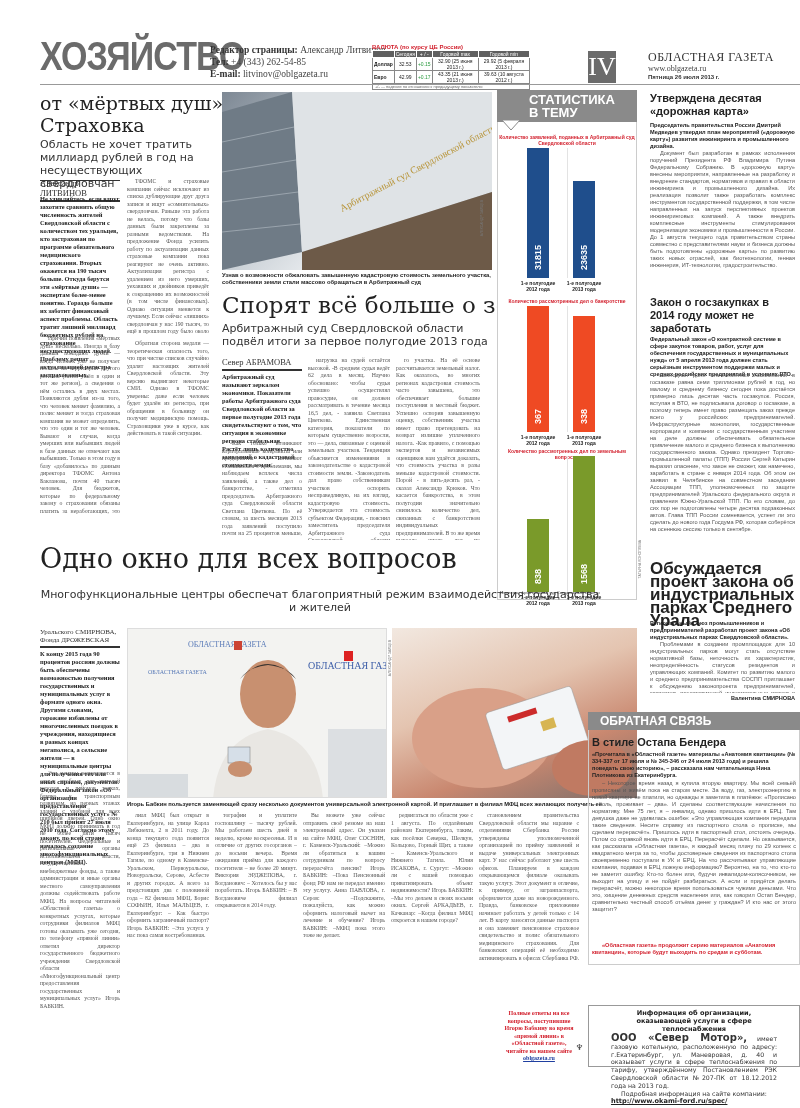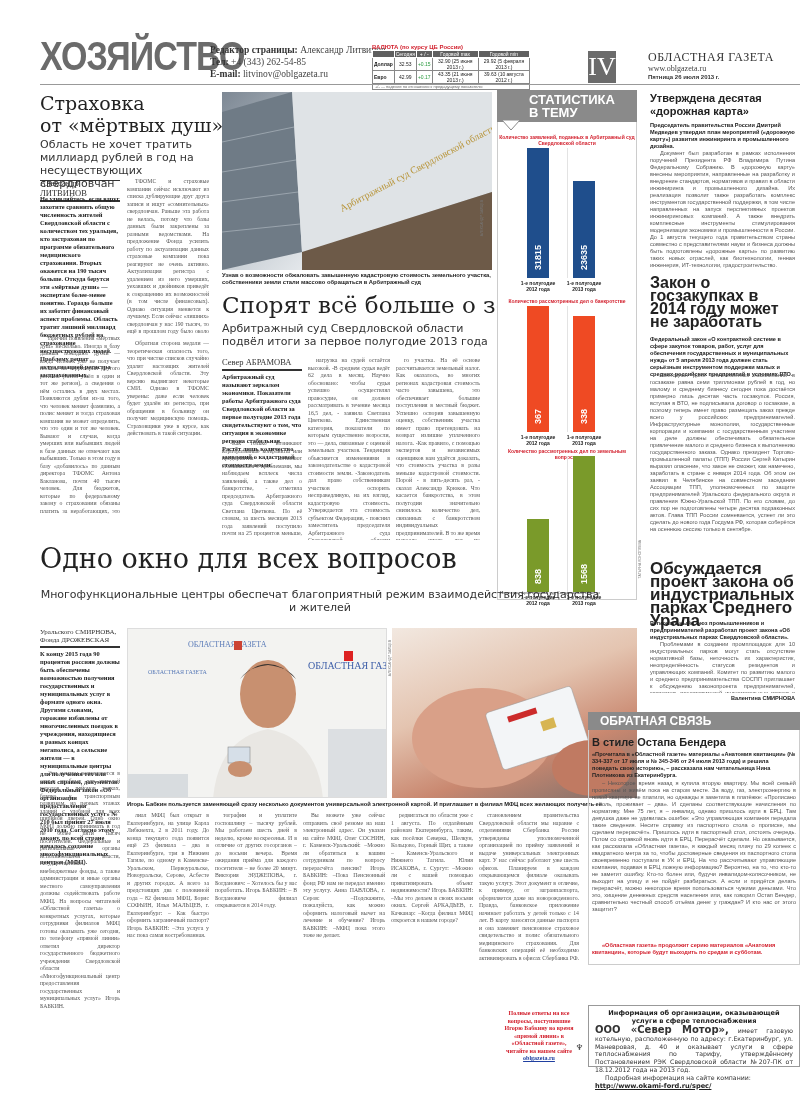--- a/index.html
+++ b/index.html
@@ -42,21 +42,21 @@
   .cat-label { font-family: "Liberation Sans", sans-serif; font-weight: bold; font-size: 5px; color: #222; text-align: center; line-height: 6px; width: 40px; }
   .source { font-family: "Liberation Serif", serif; font-size: 4.5px; color: #444; }
 
   
   .rh { font-family: "Liberation Sans", sans-serif; font-weight: bold; color: #222; }
   .rlead { font-family: "Liberation Sans", sans-serif; font-weight: bold; font-size: 5.6px; line-height: 7px; color: #222; }
   .rbody { font-family: "Liberation Sans", sans-serif; font-size: 5.6px; line-height: 7px; color: #555; text-align: justify; }
   .rbody p { text-indent: 10px; }
   #feedback-label { left: 656px; top: 712px; font-family: "Liberation Sans", sans-serif; font-weight: bold; font-size: 12px; color: #fff; line-height: 18px; }
   #feedback-box { left: 588px; top: 712px; width: 212px; height: 253px; border: 1px solid #ccc; }
-  #info-box { left: 588px; top: 1005px; width: 212px; height: 62px; border: 1px solid #999; padding: 3px 6px; font-family: "DejaVu Sans", sans-serif; }
+  #info-box { left: 588px; top: 1005px; width: 212px; height: 62px; border: 1px solid #999; padding: 3px 22px; font-family: "DejaVu Sans", sans-serif; }
 </style>
 </head>
 <body>
 
 <div class="abs" id="section-title">ХОЗЯЙСТВО</div>
 <div class="abs" id="editor-block">
   <div><b>Редактор страницы:</b> <span>Александр Литвинов</span></div>
   <div><b>Тел:</b> <span>+4 (343) 262-54-85</span></div>
   <div><b>E-mail:</b> <span>litvinov@oblgazeta.ru</span></div>
 </div>
@@ -91,22 +91,22 @@
   <div class="note">+/- — падение по отношению к предыдущему показателю</div>
 </div>
 
 <div class="abs" id="page-num">IV</div>
 <div class="abs" id="paper-name">ОБЛАСТНАЯ ГАЗЕТА</div>
 <div class="abs" id="paper-url">www.oblgazeta.ru</div>
 <div class="abs" id="paper-date">Пятница 26 июля 2013 г.</div>
 <div class="abs hrule" style="left:40px;top:84px;width:760px;"></div>
 
 <div class="abs h1" style="left:40px;top:92px;font-size:19px;line-height:22px;">
+  <div>от «мёртвых душ»</div>
   <div>Страховка</div>
-  <div>от «мёртвых душ»</div>
 </div>
 <div class="abs sub" style="left:40px;top:138px;width:180px;font-size:11px;line-height:13px;">Область не хочет тратить миллиард рублей в год на несуществующих свердловчан</div>
 <div class="abs hrule" style="left:40px;top:180px;width:80px;background:#333;"></div>
 <div class="abs byline" style="left:40px;top:178px;width:80px;">Александр ЛИТВИНОВ</div>
 <div class="abs lead" style="left:40px;top:195px;width:80px;">Не удивляйтесь, если вдруг захотите сравнить общую численность жителей Свердловской области с количеством тех уральцев, кто застрахован по программе обязательного медицинского страхования. Вторых окажется на 190 тысяч больше. Откуда берутся эти «мёртвые души» — экспертам более-менее понятно. Гораздо больше их заботит финансовый аспект проблемы. Область тратит лишний миллиард бюджетных рублей на страхование несуществующих людей. Проблему решат актуализацией регистра застрахованных.</div>
 <div class="abs body" style="left:40px;top:335px;width:80px;height:180px;overflow:hidden;">
     <p>Причин появления «мёртвых душ» несколько. Иногда в базу данных попадают дубли — когда человек уже не получает полисы на территории другого региона (затем ушёл в один и тот же регион), а сведения о нём остались в двух местах. Появляются дубли из-за того, что человек меняет фамилию, а полис меняет и тогда страховая компания не может определить, что это один и тот же человек. Бывают и случаи, когда умерших или выбывших людей в базе данных не отмечают как выбывших. Только в этом году в базу «добавилось» по данным директора ТФОМС Антона Бакланова, почти 40 тысяч человек. Для бюджетов, которые по федеральному закону о страховании обязаны платить за неработающих, это лишние деньги.</p>
   </div>
 <div class="abs body" style="left:127px;top:178px;width:82px;height:160px;overflow:hidden;">
     <p>ТФОМС и страховые компании сейчас исключают из списка дублирующие друг друга записи и ищут «сомнительных» свердловчан. Раньше эта работа не велась, потому что базы данных были закреплены за разными ведомствами. На предложение Фонда усилить работу по актуализации данных страховые компании пока реагируют не очень активно. Актуализация регистра с удалением из него умерших, уехавших и двойников приведёт к сокращению их возможностей (в том числе финансовых). Однако ситуация меняется к лучшему. Если сейчас «лишних» свердловчан у нас 190 тысяч, то ещё в прошлом году было около полумиллиона.</p>
@@ -193,21 +193,21 @@
   </div>
 <div class="abs source" style="left:500px;top:590px;width:135px;">Источник: Арбитражный суд Свердловской области</div>
 <div class="abs" style="left:638px;top:540px;font-family:'Liberation Sans',sans-serif;font-size:3.5px;color:#777;writing-mode:vertical-rl;transform:rotate(180deg);">ТАТЬЯНА КОНОПЛЁВА</div>
 
 <div class="abs rh" style="left:650px;top:92px;width:145px;font-size:11px;line-height:13px;">Утверждена десятая «дорожная карта»</div>
 <div class="abs rlead" style="left:650px;top:122px;width:145px;">Председатель правительства России Дмитрий Медведев утвердил план мероприятий («дорожную карту») развития инжиниринга и промышленного дизайна.</div>
 <div class="abs rbody" style="left:650px;top:150px;width:145px;height:128px;overflow:hidden;">
     <p>Документ был разработан в рамках исполнения поручений Президента РФ Владимира Путина Федеральному Собранию. В «дорожную карту» внесены мероприятия, направленные на разработку и внедрение стандартов, нормативов и правил в области инжиниринга и промышленного дизайна. Их реализация позволит также разработать комплекс инструментов государственной поддержки, в том числе направленных на запуск перспективных проектов инжиниринговых компаний. А также внедрить комплексные инструменты стимулирования модернизации экономики и промышленности в России. До 1 августа текущего года правительством страны совместно с представителями науки и бизнеса должны быть подготовлены «дорожные карты» по развитию таких новых отраслей, как биотехнологии, генная инженерия, ИТ-технологии, градостроительство.</p>
   </div>
 
-<div class="abs rh" style="left:650px;top:276px;width:145px;font-size:16px;line-height:13px;">Закон о госзакупках в 2014 году может не заработать</div>
+<div class="abs rh" style="left:650px;top:296px;width:145px;font-size:11px;line-height:13px;">Закон о госзакупках в 2014 году может не заработать</div>
 <div class="abs rlead" style="left:650px;top:336px;width:145px;">Федеральный закон «О контрактной системе в сфере закупок товаров, работ, услуг для обеспечения государственных и муниципальных нужд» от 5 апреля 2013 года должен стать серьёзным инструментом поддержки малых и средних российских предприятий в условиях ВТО.</div>
 <div class="abs rbody" style="left:650px;top:372px;width:145px;height:168px;overflow:hidden;">
     <p>Ежегодная доля отечественных госкомпаний в госзаказе равна семи триллионам рублей в год, но малому и среднему бизнесу сегодня пока достаётся примерно лишь десятая часть госзакупок. Россия, вступая в ВТО, не подписывала договор о госзаказе, а поэтому теперь имеет право размещать заказ прежде всего у российских предпринимателей. Инфраструктурные монополии, государственные корпорации и компании с государственным участием на деле должны обеспечивать обязательное привлечение малого и среднего бизнеса к выполнению государственного заказа. Однако президент Торгово-промышленной палаты (ТПП) России Сергей Катырин выразил опасение, что закон не сможет, как намечено, заработать в стране с января 2014 года. Об этом он заявил в Челябинске на совместном заседании Ассоциации ТПП, уполномоченных по защите предпринимателей Уральского федерального округа и правления Южно-Уральской ТПП. По его словам, до сих пор не подготовлены четыре десятка подзаконных актов. Глава ТПП России сомневается, успеет ли это сделать до нового года Госдума РФ, которая соберётся на осеннюю сессию только в сентябре.</p>
   </div>
 
 <div class="abs rh" style="left:650px;top:562px;width:145px;font-size:17px;line-height:13px;">Обсуждается проект закона об индустриальных парках Среднего Урала</div>
 <div class="abs rlead" style="left:650px;top:620px;width:145px;">Региональный Союз промышленников и предпринимателей разработал проект закона «Об индустриальных парках Свердловской области».</div>
 <div class="abs rbody" style="left:650px;top:641px;width:145px;height:52px;overflow:hidden;">
     <p>Проблемами в создании промплощадок для 10 индустриальных парков могут стать отсутствие нормативной базы, неточность их характеристик, неопределённость статусов резидентов и управляющих компаний. Комитет по развитию малого и среднего предпринимательства СОСПП приглашает к обсуждению законопроекта предпринимателей, экспертов, представителей индустриальных парков и органов государственной власти.</p>
   </div>

